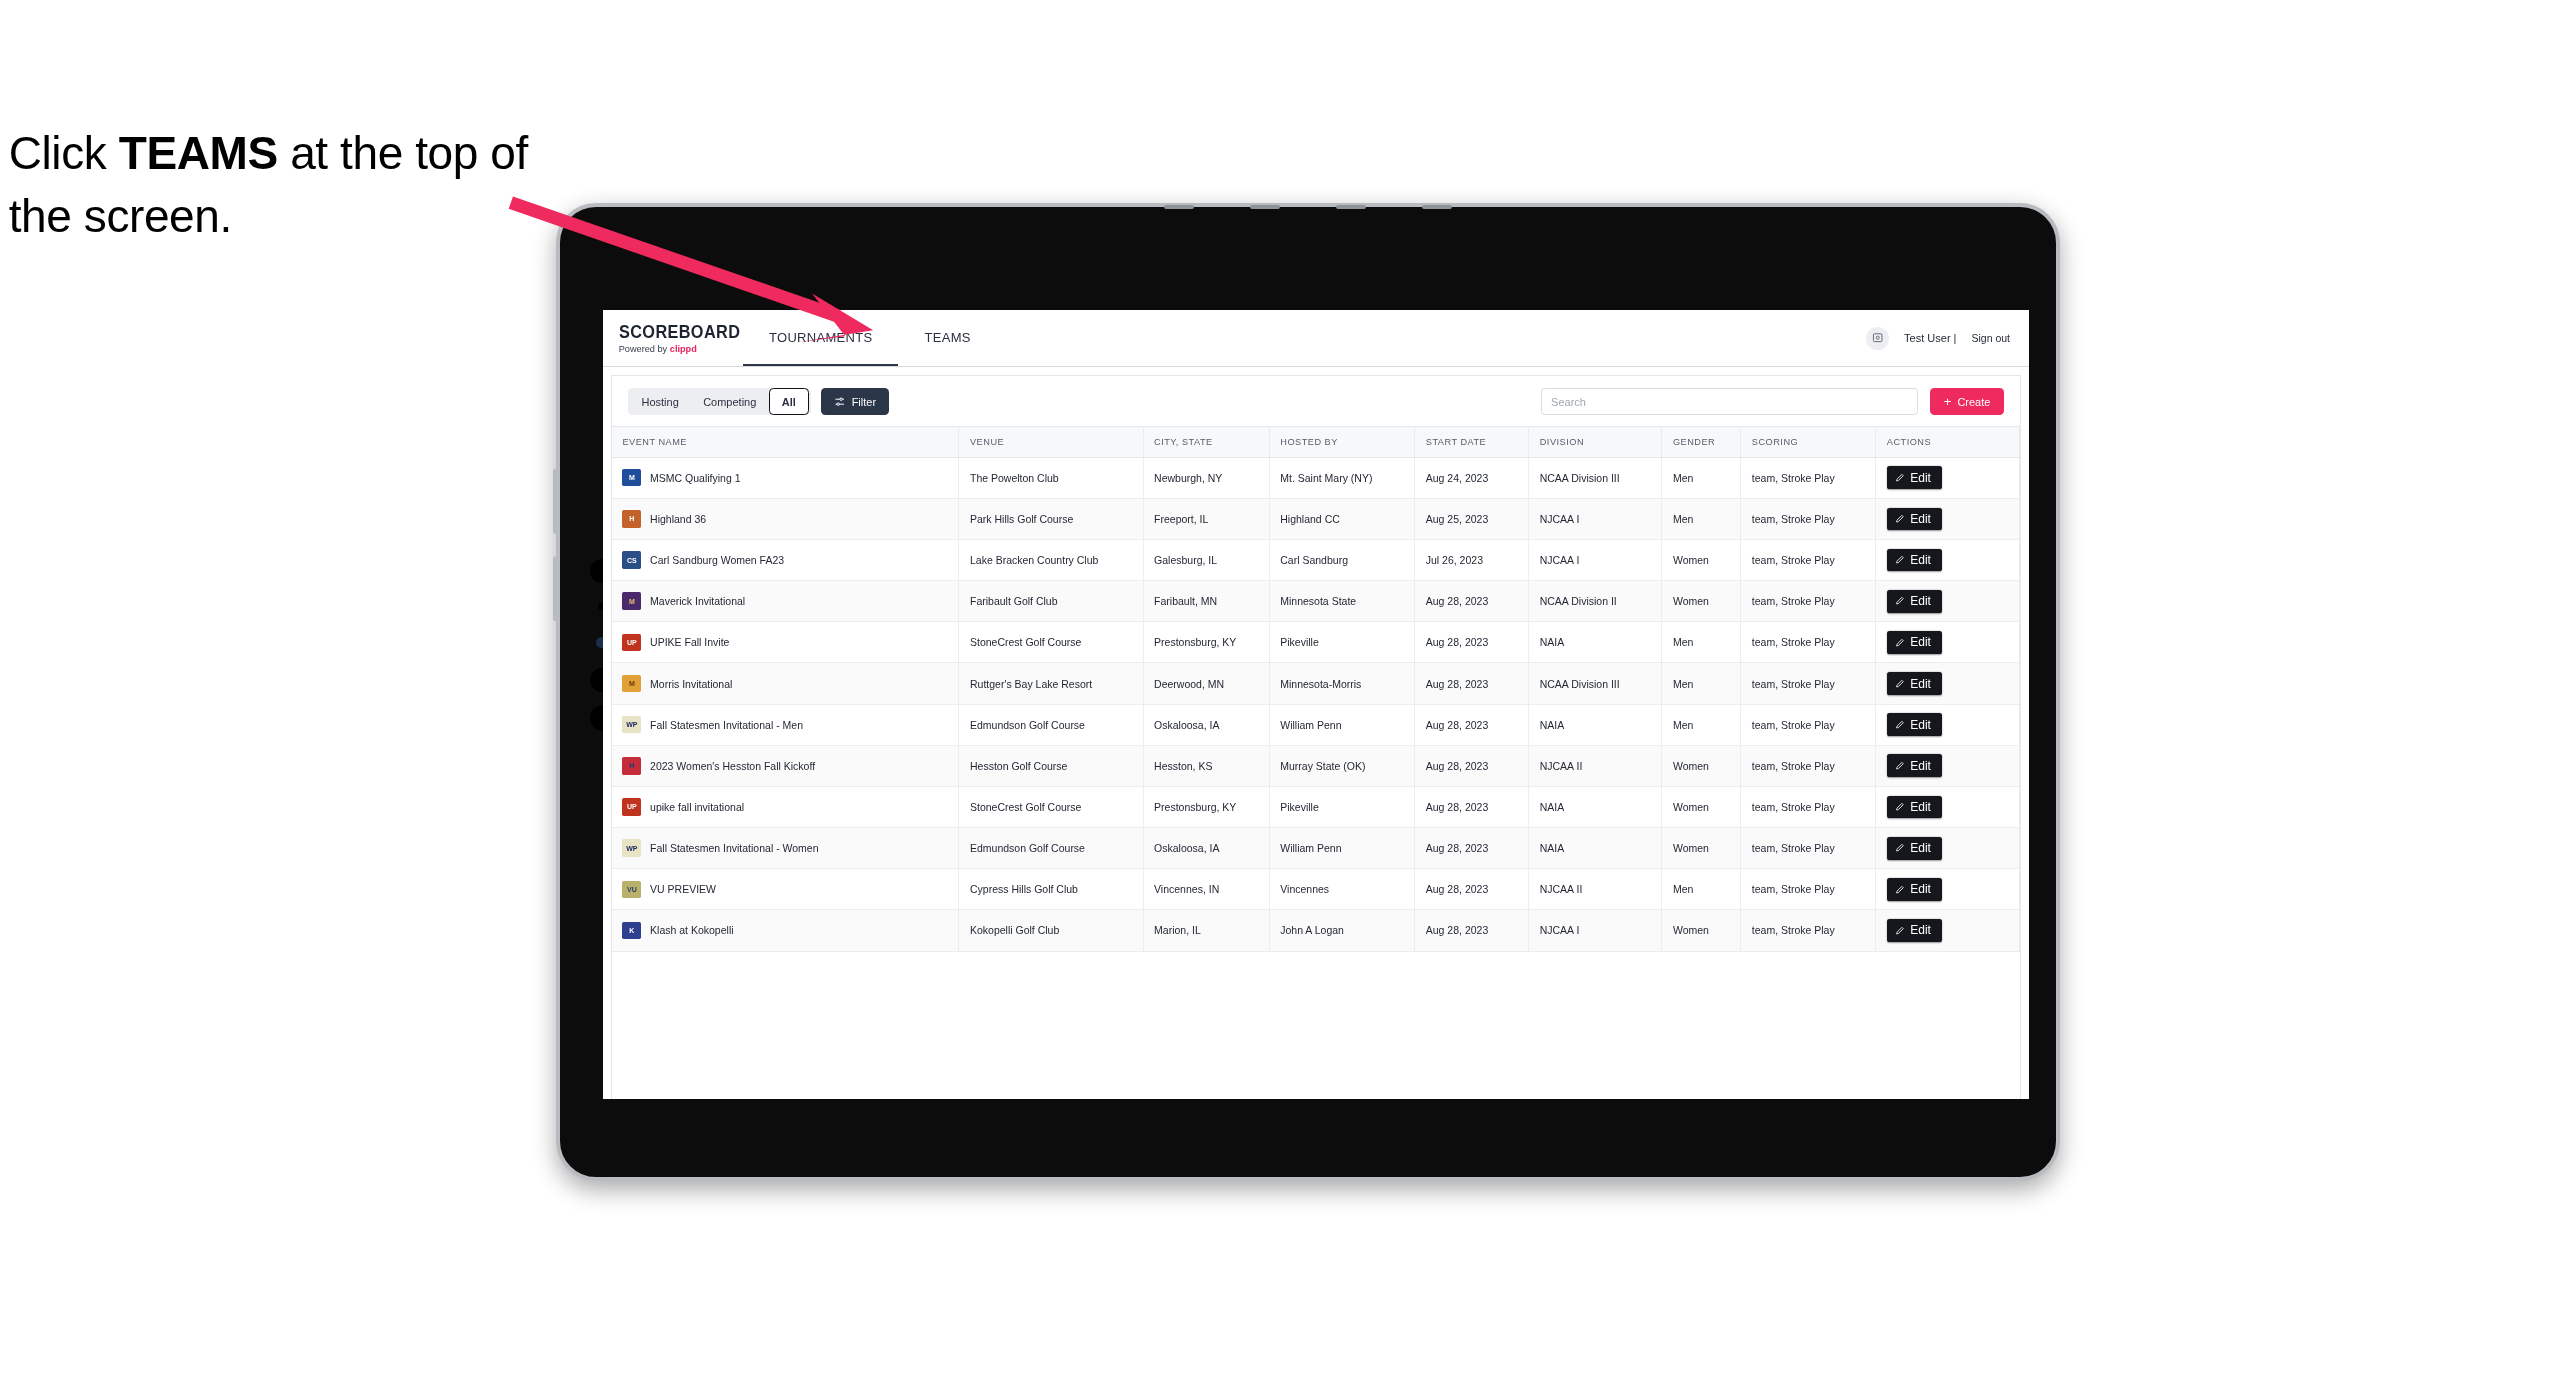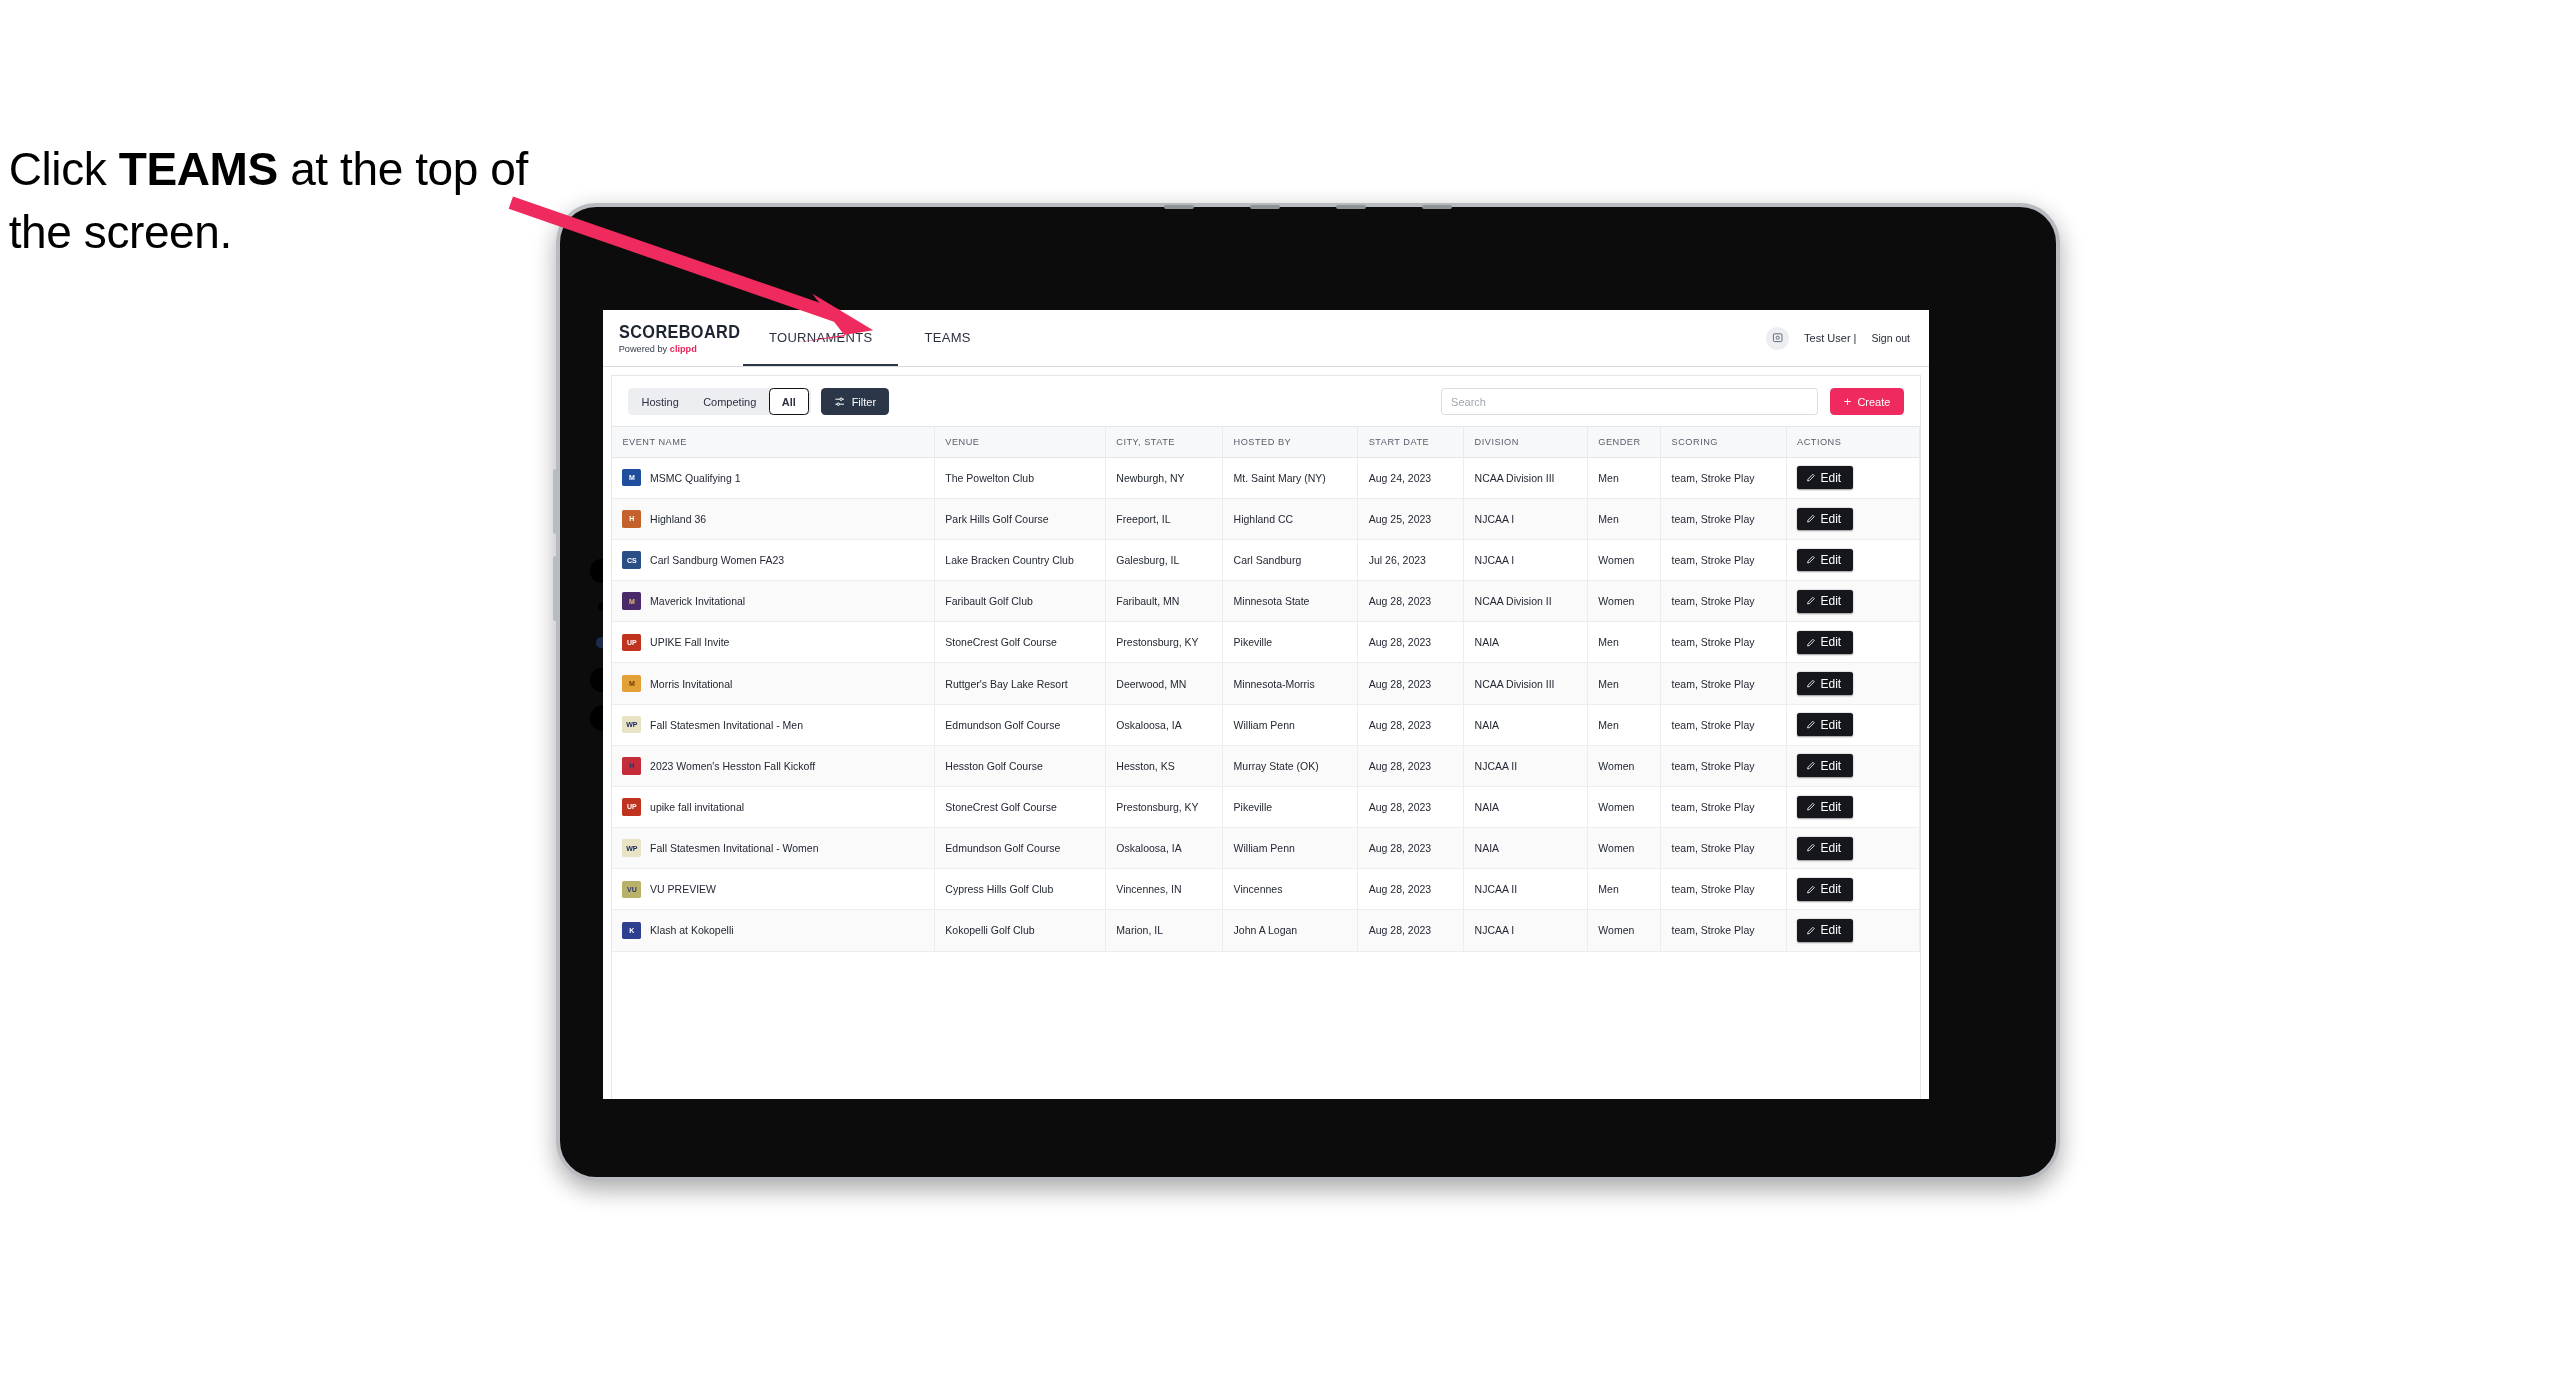--- a/index.html
+++ b/index.html
@@ -13,21 +13,20 @@
   
   #caption {
     position: absolute;
     left: 8.7px; top: 122px;
     width: 559px;
     font-size: 46px;
     line-height: 1.38;
     color: #000000;
     font-family: "Liberation Sans", sans-serif;
     letter-spacing: -0.4px;
-    margin-top: 16px;
   }
   #caption .bold { font-weight: bold; }
 
   
   #arrow-layer {
     position: absolute; left: 0; top: 0;
     width: 2576px; height: 1386px;
     pointer-events: none;
     z-index: 90;
   }
@@ -71,21 +70,21 @@
   #bdot1 { top: 352px; width: 23.6px; height: 23.6px; }
   #bdot2 { top: 396px; width: 7px;  height: 7px; left: 38px; }
   #bdot3 { top: 430px; width: 11.4px; height: 11.4px; left: 36px; background:#1c2c4a; }
   #bdot4 { top: 461px; width: 23.6px; height: 23.6px; }
   #bdot5 { top: 498px; width: 26px; height: 26px; }
 
   
   #app {
     position: absolute;
     left: 43px; top: 103px;
-    width: 1326px; height: 789px;
+    width: 1426px; height: 789px;
     background: #ffffff;
     overflow: hidden;
   }
 
   
   #navbar {
     height: 57px;
     background: #ffffff;
     border-bottom: 0.9px solid #d7d9dd;
     display: flex;

